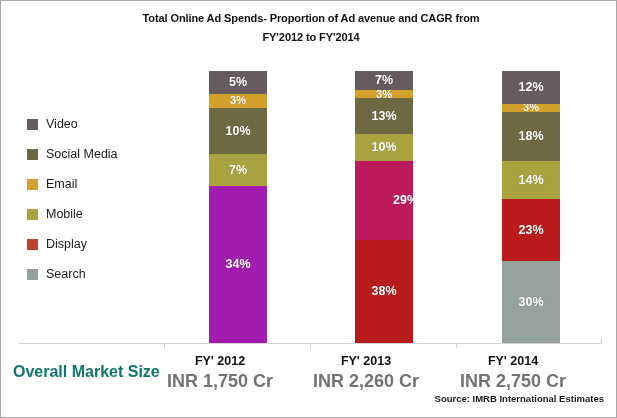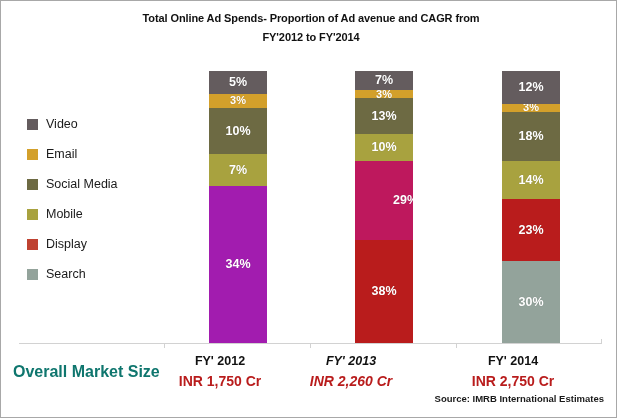--- a/index.html
+++ b/index.html
@@ -123,23 +123,23 @@
     text-align:center;
   }
   .foot-year{
     font-size:12.5px;
     font-weight:bold;
     color:#111111;
     line-height:20px;
     white-space:nowrap;
   }
   .foot-value{
-    font-size:14px;
-    font-weight:bold;
-    color:#b91c1c;
+    font-size:18px;
+    font-weight:bold;
+    color:#737373;
     line-height:20px;
     white-space:nowrap;
   }
   #source{
     position:absolute;
     right:14px;top:44px;
     font-size:9.5px;
     font-weight:bold;
     color:#1a1a1a;
     white-space:nowrap;
@@ -154,26 +154,26 @@
     <span class="t-line">Total Online Ad Spends- Proportion of Ad avenue  and CAGR from</span>
     <span class="t-line">FY'2012 to FY'2014</span>
   </div>
 
   <div id="legend">
     <div class="legend-item">
       <span class="legend-swatch" style="background:#645c5e"></span>
       <span class="legend-label">Video</span>
     </div>
     <div class="legend-item">
+      <span class="legend-swatch" style="background:#6d6a43"></span>
+      <span class="legend-label">Social Media</span>
+    </div>
+    <div class="legend-item">
       <span class="legend-swatch" style="background:#d3a02b"></span>
       <span class="legend-label">Email</span>
-    </div>
-    <div class="legend-item">
-      <span class="legend-swatch" style="background:#6d6a43"></span>
-      <span class="legend-label">Social Media</span>
     </div>
     <div class="legend-item">
       <span class="legend-swatch" style="background:#a8a23f"></span>
       <span class="legend-label">Mobile</span>
     </div>
     <div class="legend-item">
       <span class="legend-swatch" style="background:#bf4231"></span>
       <span class="legend-label">Display</span>
     </div>
     <div class="legend-item">
@@ -248,21 +248,21 @@
       </div>
   </div>
 
   <div id="footer">
     <div id="overall-label">Overall Market Size</div>
 
     <div class="foot-col" style="left:149px;">
       <div class="foot-year">FY' 2012</div>
       <div class="foot-value">INR 1,750 Cr</div>
     </div>
-    <div class="foot-col" style="left:280px;font-style:italic;">
+    <div class="foot-col" style="left:295px;">
       <div class="foot-year">FY' 2013</div>
       <div class="foot-value">INR 2,260 Cr</div>
     </div>
     <div class="foot-col" style="left:442px;">
       <div class="foot-year">FY' 2014</div>
       <div class="foot-value">INR 2,750 Cr</div>
     </div>
 
     <div id="source">Source: IMRB International Estimates</div>
   </div>

